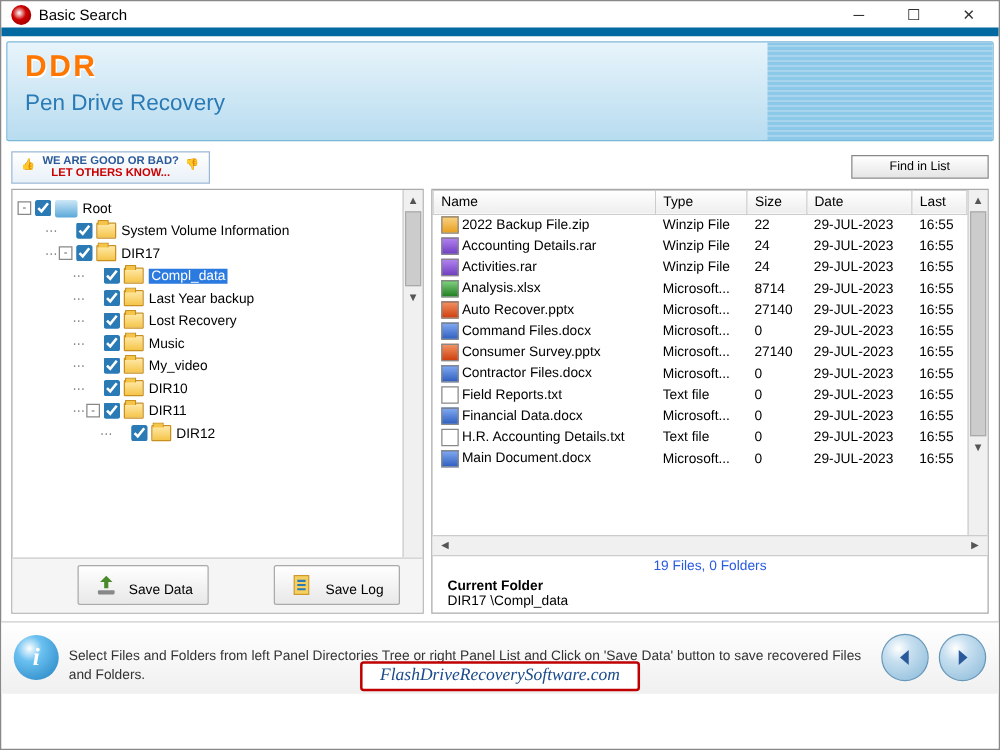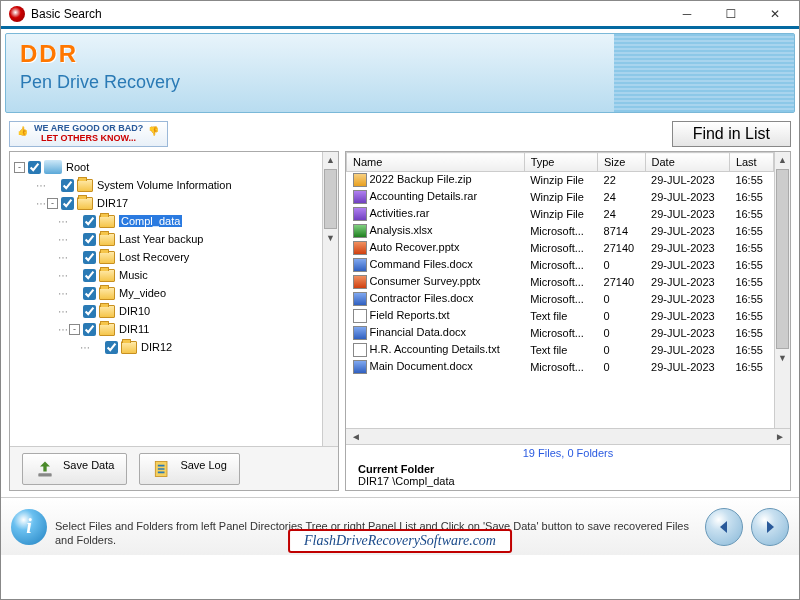--- a/index.html
+++ b/index.html
@@ -1,51 +1,51 @@
 <!DOCTYPE html>
 <html><head>
 <meta charset="utf-8">
 <style>
 * { box-sizing: border-box; margin: 0; padding: 0; font-family: "Segoe UI", Tahoma, sans-serif; }
 body { background: #fff; width: 800px; height: 600px; overflow: hidden; border: 1px solid #888; }
 
-.titlebar { height: 28px; display: flex; align-items: center; padding: 0 2px; border-bottom: 3px solid #0369a1; justify-content: space-between; }
+.titlebar { height: 28px; display: flex; align-items: center; padding: 0 2px; border-bottom: 7px solid #0369a1; justify-content: space-between; }
 .titlebar .app-icon { width: 16px; height: 16px; margin: 0 6px; background: radial-gradient(circle at 40% 40%, #fff 0%, #c00 40%, #800 100%); border-radius: 50%; }
 .titlebar .title { font-size: 12px; flex: 1; }
 .titlebar .win-btn { width: 44px; height: 28px; display: flex; align-items: center; justify-content: center; font-size: 12px; font-family: Arial; color: #333; }
 
 .banner { height: 80px; background: linear-gradient(180deg, #e8f4fb 0%, #d0e8f5 50%, #b8dcf0 100%); border: 1px solid #7ab8d8; margin: 4px; border-radius: 2px; padding: 6px 14px; position: relative; }
 .banner .ddr { font-family: Impact, sans-serif; font-size: 24px; font-weight: bold; color: #ff7700; text-shadow: 1px 1px 0 #fff; letter-spacing: 2px; }
 .banner .sub { font-size: 18px; color: #2a7ab5; font-weight: 500; margin-top: 4px; }
 .banner .stripe { position: absolute; right: 0; top: 0; bottom: 0; width: 180px; background: repeating-linear-gradient(180deg, #8cc8e8 0 2px, #a8d4ee 2px 4px); }
 
 .toolbar { display: flex; align-items: center; padding: 4px 8px; }
 .feedback-btn { border: 1px solid #9bb8d8; background: linear-gradient(#fff,#e8f0f8); padding: 2px 6px; font-size: 9px; font-family: "Courier New", monospace; font-weight: bold; line-height: 1.1; display: flex; align-items: center; gap: 4px; }
 .feedback-btn .l1 { color: #2a5a9a; }
 .feedback-btn .l2 { color: #c00; }
 .thumb { width: 14px; height: 14px; }
 .spacer { flex: 1; }
-.find-btn { border: 1px solid #888; background: linear-gradient(#fff,#e5e5e5); padding: 3px 20px; font-size: 16px; }
+.find-btn { border: 1px solid #888; background: linear-gradient(#fff,#e5e5e5); padding: 3px 30px; font-size: 10px; }
 
 .main { display: flex; gap: 6px; padding: 0 8px; height: 340px; }
 .panel { border: 1px solid #aaa; background: #fff; }
 .left-panel { width: 330px; display: flex; flex-direction: column; }
 .tree { flex: 1; overflow: auto; padding: 6px 4px; font-size: 11px; }
 .tree-row { display: flex; align-items: center; height: 18px; white-space: nowrap; }
 .tree-row .exp { width: 11px; height: 11px; border: 1px solid #888; font-size: 9px; line-height: 9px; text-align: center; margin-right: 3px; color: #555; }
 .tree-row .exp.blank { border: none; }
 .tree-row input[type=checkbox] { width: 13px; height: 13px; margin-right: 3px; accent-color: #2a7ab5; }
 .folder-icon { width: 16px; height: 13px; background: linear-gradient(#ffe9a8,#f5c54a); border: 1px solid #c89020; border-radius: 1px; margin-right: 4px; position: relative; }
 .folder-icon::before { content: ""; position: absolute; top: -3px; left: 0; width: 7px; height: 3px; background: #f5c54a; border: 1px solid #c89020; border-bottom: none; border-radius: 1px 1px 0 0; }
 .root-icon { width: 18px; height: 14px; background: linear-gradient(#cde8f8,#5aa8d8); border-radius: 2px; margin-right: 4px; }
 .tree-row .lbl.sel { background: #2a7ae0; color: #fff; padding: 0 2px; }
 .dots { color: #888; margin-right: 2px; letter-spacing: -1px; font-size: 10px; }
 
 .left-actions { height: 44px; border-top: 1px solid #ccc; background: #f5f5f5; display: flex; align-items: center; gap: 12px; padding: 0 12px; }
-.act-btn { border: 1px solid #aaa; background: linear-gradient(#fff,#e8e8e8); padding: 5px 12px; font-size: 11px; display: flex; align-items: flex-start; gap: 8px; border-radius: 2px; }
+.act-btn { border: 1px solid #aaa; background: linear-gradient(#fff,#e8e8e8); padding: 5px 12px; font-size: 11px; display: flex; align-items: flex-end; gap: 8px; border-radius: 2px; margin-left: 40px; }
 .act-icon { width: 20px; height: 20px; }
 
 .right-panel { flex: 1; display: flex; flex-direction: column; }
 .grid { flex: 1; overflow: auto; position: relative; }
 .grid table { width: 100%; border-collapse: collapse; font-size: 11px; }
 .grid th { text-align: left; font-weight: normal; background: linear-gradient(#fff,#eee); border: 1px solid #ccc; padding: 3px 6px; position: sticky; top: 0; }
 .grid td { padding: 1px 6px; white-space: nowrap; }
 .grid tr.row { height: 17px; }
 .file-icon { display: inline-block; width: 14px; height: 14px; vertical-align: middle; margin-right: 3px; border: 1px solid #888; background: #fff; position: relative; }
 .file-icon.zip { background: linear-gradient(#f8d080,#e8a020); }

